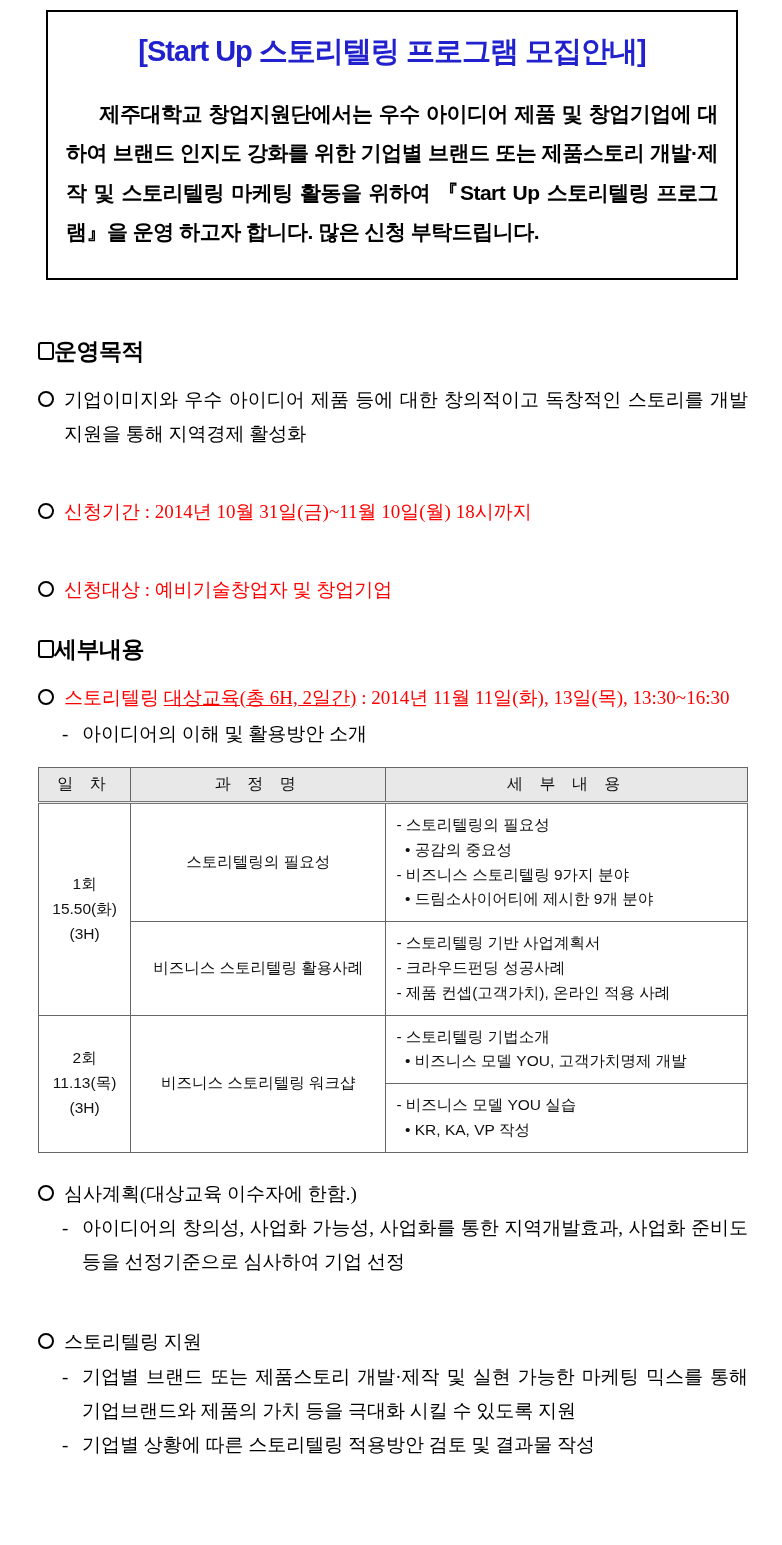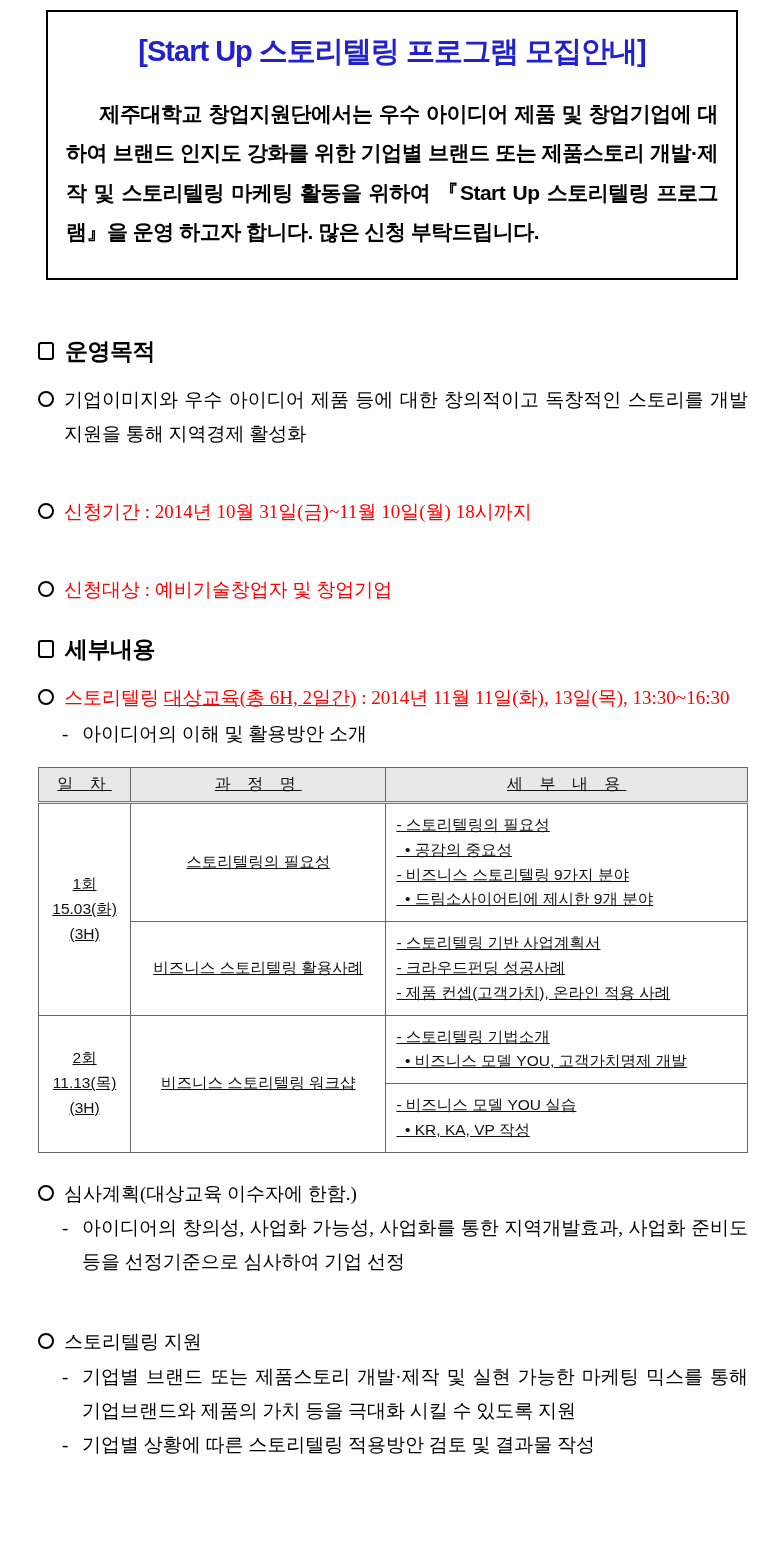--- a/index.html
+++ b/index.html
@@ -38,21 +38,20 @@
     text-align: justify;
     text-indent: 1.6em;
   }
 
   
   .content { padding: 0 34px 24px 38px; }
 
   .sec-heading {
     display: flex;
     align-items: center;
-    gap: 11px;
     font-family: "Liberation Sans", sans-serif;
     font-weight: bold;
     font-size: 23px;
     letter-spacing: -0.5px;
   }
   .sq-bullet {
     width: 16px; height: 18px;
     border: 2px solid #000;
     border-radius: 3px;
     flex: none;
@@ -103,21 +102,21 @@
 
   
   .edu-table {
     width: 100%;
     border-collapse: collapse;
     margin: 16px 0 24px 0;
     font-family: "Liberation Sans", sans-serif;
     font-size: 15.5px;
     color: #111;
   }
-  .edu-table th, .edu-table td { border: 1px solid #666; text-decoration: underline; }
+  .edu-table th, .edu-table td { border: 1px solid #666; }
   .edu-table thead th {
     background: #e8e8e8;
     font-weight: normal;
     font-size: 16px;
     letter-spacing: 6px;
     padding: 6px 4px;
     border-bottom: 3px double #777;
   }
   .edu-table td.day {
     text-align: center;
@@ -181,21 +180,21 @@
       <thead>
         <tr>
           <th>일 차</th>
           <th>과 정 명</th>
           <th>세 부 내 용</th>
         </tr>
       </thead>
       <tbody>
         <tr>
           <td class="day" rowspan="2">1회
-15.03(화)
+15.50(화)
 (3H)</td>
           <td class="course">스토리텔링의 필요성</td>
           <td class="detail">- 스토리텔링의 필요성
   • 공감의 중요성
 - 비즈니스 스토리텔링 9가지 분야
   • 드림소사이어티에 제시한 9개 분야</td>
         </tr>
         <tr>
           <td class="course">비즈니스 스토리텔링 활용사례</td>
           <td class="detail">- 스토리텔링 기반 사업계획서

